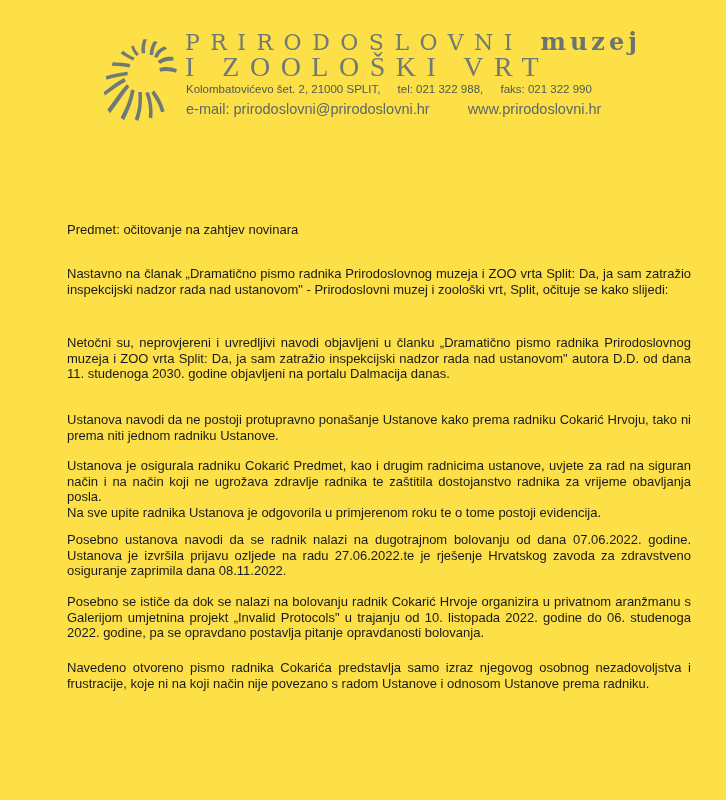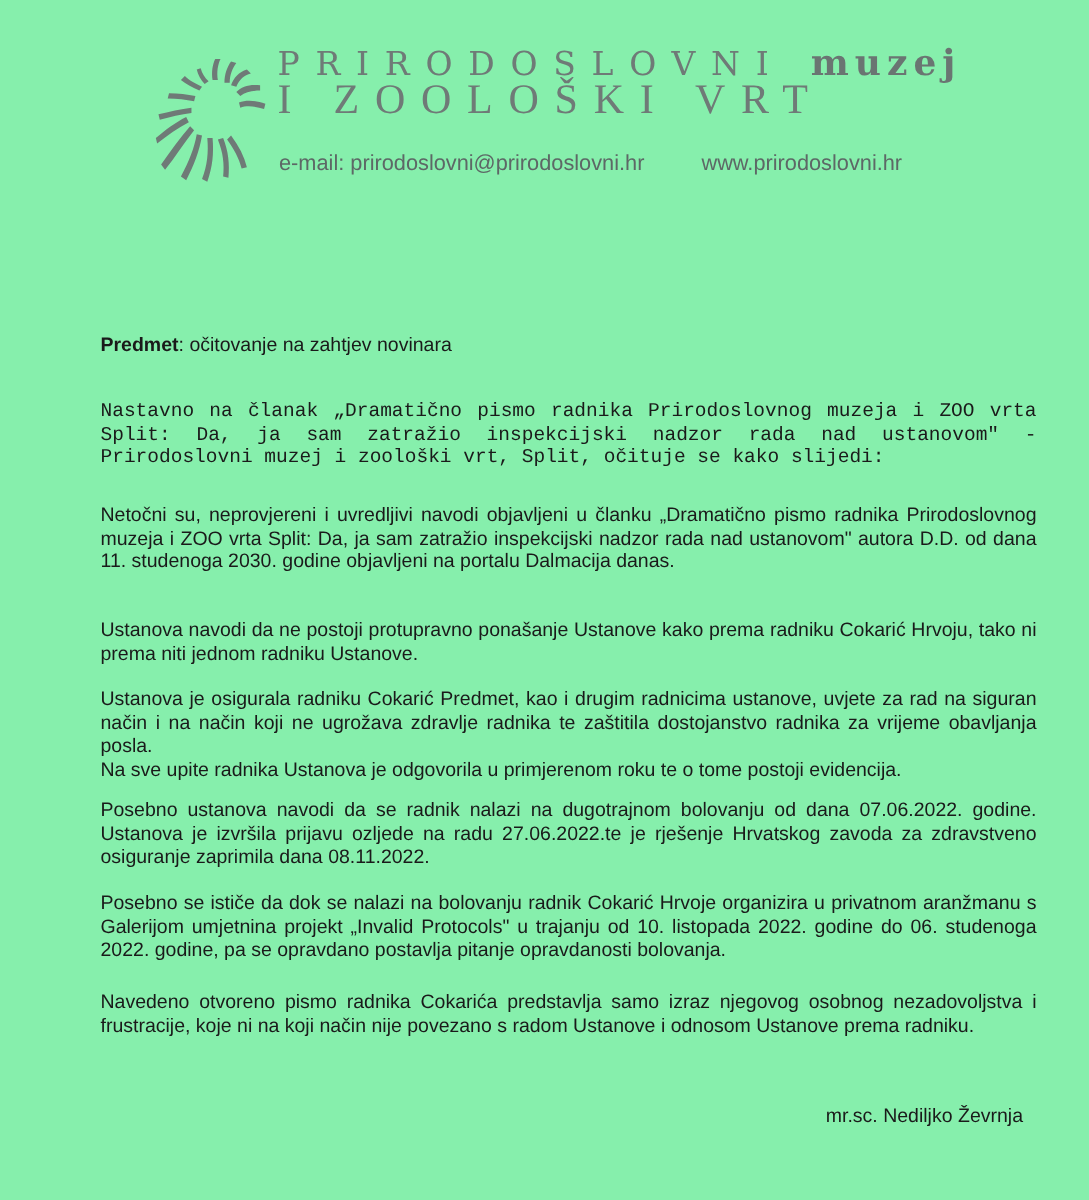--- a/index.html
+++ b/index.html
@@ -1,35 +1,35 @@
 <!DOCTYPE html>
 <html><head>
 <meta charset="utf-8">
 <style>
   html, body { margin: 0; padding: 0; background: #ffffff; }
   body { width: 726px; height: 800px; position: relative; overflow: hidden; }
-  .page { position: absolute; left: 0; top: 0; width: 726px; height: 800px; background: #86efac; color: #1a1a1a; font-family: "Liberation Sans", sans-serif; }
+  .page { position: absolute; left: 0; top: 0; width: 726px; height: 800px; background: #fde047; color: #1a1a1a; font-family: "Liberation Sans", sans-serif; }
 
   
   .logo { position: absolute; left: 103px; top: 34px; width: 88px; height: 88px; }
   .org-line1 { position: absolute; left: 185px; top: 30px; font-family: "DejaVu Serif", serif; color: #6f7a77; font-size: 22px; letter-spacing: 10.5px; white-space: nowrap; line-height: 24px; }
   .org-line1 .bold { font-family: "DejaVu Serif", serif; font-weight: bold; letter-spacing: 4px; color: #6a7572; font-size: 24px; }
   .org-line2 { position: absolute; left: 185px; top: 55px; font-family: Liberation Serif, serif; color: #6f7a77; font-size: 28px; letter-spacing: 10.5px; white-space: nowrap; line-height: 24px; }
   .contact1 { position: absolute; left: 186px; top: 83px; font-size: 11.5px; color: #4d5856; white-space: nowrap; }
   .contact1 span { margin-right: 14px; }
   .contact2 { position: absolute; left: 186px; top: 101px; font-size: 14.5px; color: #5d6866; white-space: nowrap; }
   .contact2 .web { margin-left: 34px; }
 
   .date { position: absolute; left: 67px; top: 157px; font-size: 13px; }
   .subject { position: absolute; left: 67px; top: 222px; font-size: 13px; }
-  .subject .label { font-weight: bold; }
+  .subject .label { font-weight: normal; }
   .subject .value { }
 
   .para { position: absolute; left: 67px; width: 624px; font-size: 13px; line-height: 15.5px; text-align: justify; }
-  .p1 { top: 266px; font-family: Liberation Mono, monospace; }
+  .p1 { top: 266px; }
   .p2 { top: 335px; }
   .p3 { top: 412px; }
   .p4 { top: 458px; }
   .p5 { top: 532px; }
   .p6 { top: 594px; }
   .p7 { top: 660px; }
   .p7 .line, .p4 .line { display: block; }
 
   .signature { position: absolute; right: 44px; top: 736px; text-align: right; font-size: 13px; line-height: 15.5px; }
   .signature div { white-space: pre; }
@@ -55,20 +55,25 @@
       <path d="M24 98 C30 86 34 76 36 64 L32 63 C30 74 26 84 20 95 Z"></path>
       <path d="M40 99 C44 88 45 78 44 66 L40 66 C41 77 40 87 36 97 Z"></path>
       <path d="M56 96 C57 86 56 76 52 66 L48 67 C52 77 53 86 52 95 Z"></path>
       <path d="M70 88 C68 80 64 72 58 64 L55 67 C60 74 64 81 66 89 Z"></path>
     </g>
   </svg>
 
   <div class="org-line1"><span>PRIRODOSLOVNI</span> <span class="bold">muzej</span></div>
   <div class="org-line2">I ZOOLOŠKI VRT</div>
 
+  <div class="contact1">
+    <span>Kolombatovićevo šet. 2, 21000 SPLIT,</span>
+    <span>tel: 021 322 988,</span>
+    <span>faks: 021 322 990</span>
+  </div>
   <div class="contact2">
     <span>e-mail: prirodoslovni@prirodoslovni.hr</span>
     <span class="web">www.prirodoslovni.hr</span>
   </div>
 
 
   <div class="subject">
     <span class="label">Predmet</span><span>:</span>
     <span class="value">očitovanje na zahtjev novinara</span>
   </div>
@@ -78,15 +83,14 @@
   <div class="para p3">Ustanova navodi da ne postoji protupravno ponašanje Ustanove kako prema radniku Cokarić Hrvoju, tako ni prema niti jednom radniku Ustanove.</div>
   <div class="para p4">
     <span class="line">Ustanova je osigurala radniku Cokarić Predmet, kao i drugim radnicima ustanove, uvjete za rad na siguran način i na način koji ne ugrožava zdravlje radnika te zaštitila dostojanstvo radnika za vrijeme obavljanja posla.</span>
     <span class="line">Na sve upite radnika Ustanova je odgovorila u primjerenom roku te o tome postoji evidencija.</span>
   </div>
   <div class="para p5">Posebno ustanova navodi da se radnik nalazi na dugotrajnom bolovanju od dana 07.06.2022. godine. Ustanova je izvršila prijavu ozljede na radu 27.06.2022.te je rješenje Hrvatskog zavoda za zdravstveno osiguranje zaprimila dana 08.11.2022.</div>
   <div class="para p6">Posebno se ističe da dok se nalazi na bolovanju radnik Cokarić Hrvoje organizira u privatnom aranžmanu s Galerijom umjetnina projekt „Invalid Protocols" u trajanju od 10. listopada 2022. godine do 06. studenoga 2022. godine, pa se opravdano postavlja pitanje opravdanosti bolovanja.</div>
   <div class="para p7">Navedeno otvoreno pismo radnika Cokarića predstavlja samo izraz njegovog osobnog nezadovoljstva i frustracije, koje ni na koji način nije povezano s radom Ustanove i odnosom Ustanove prema radniku.</div>
 
   <div class="signature">
-    <div>mr.sc. Nediljko Ževrnja</div>
   </div>
 </div>
 
 </body></html>

